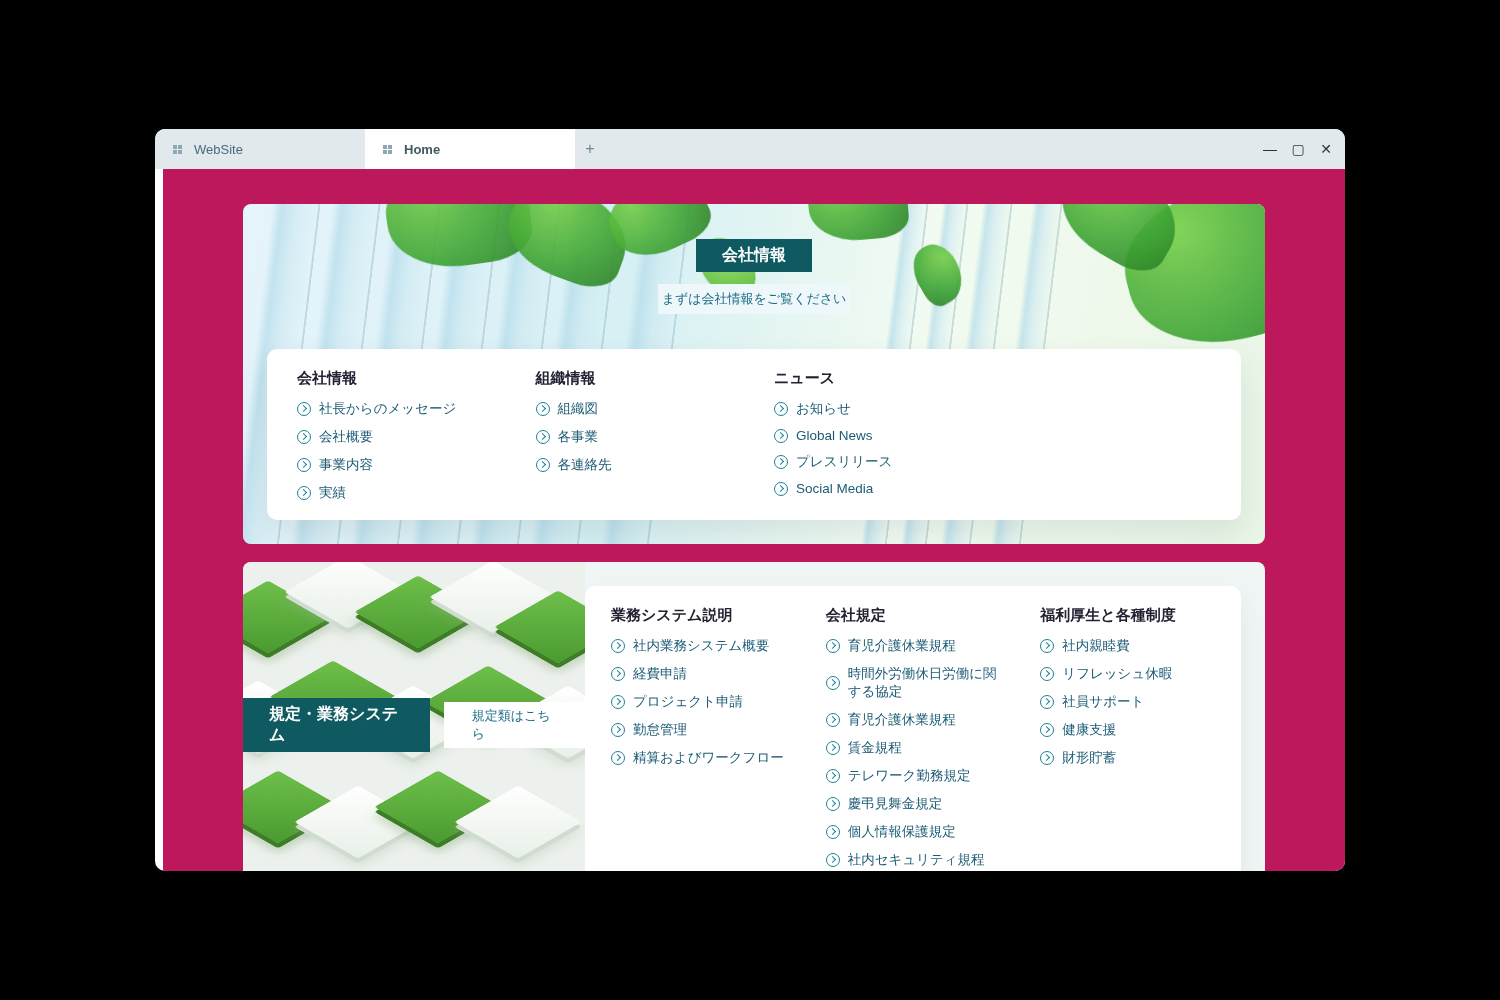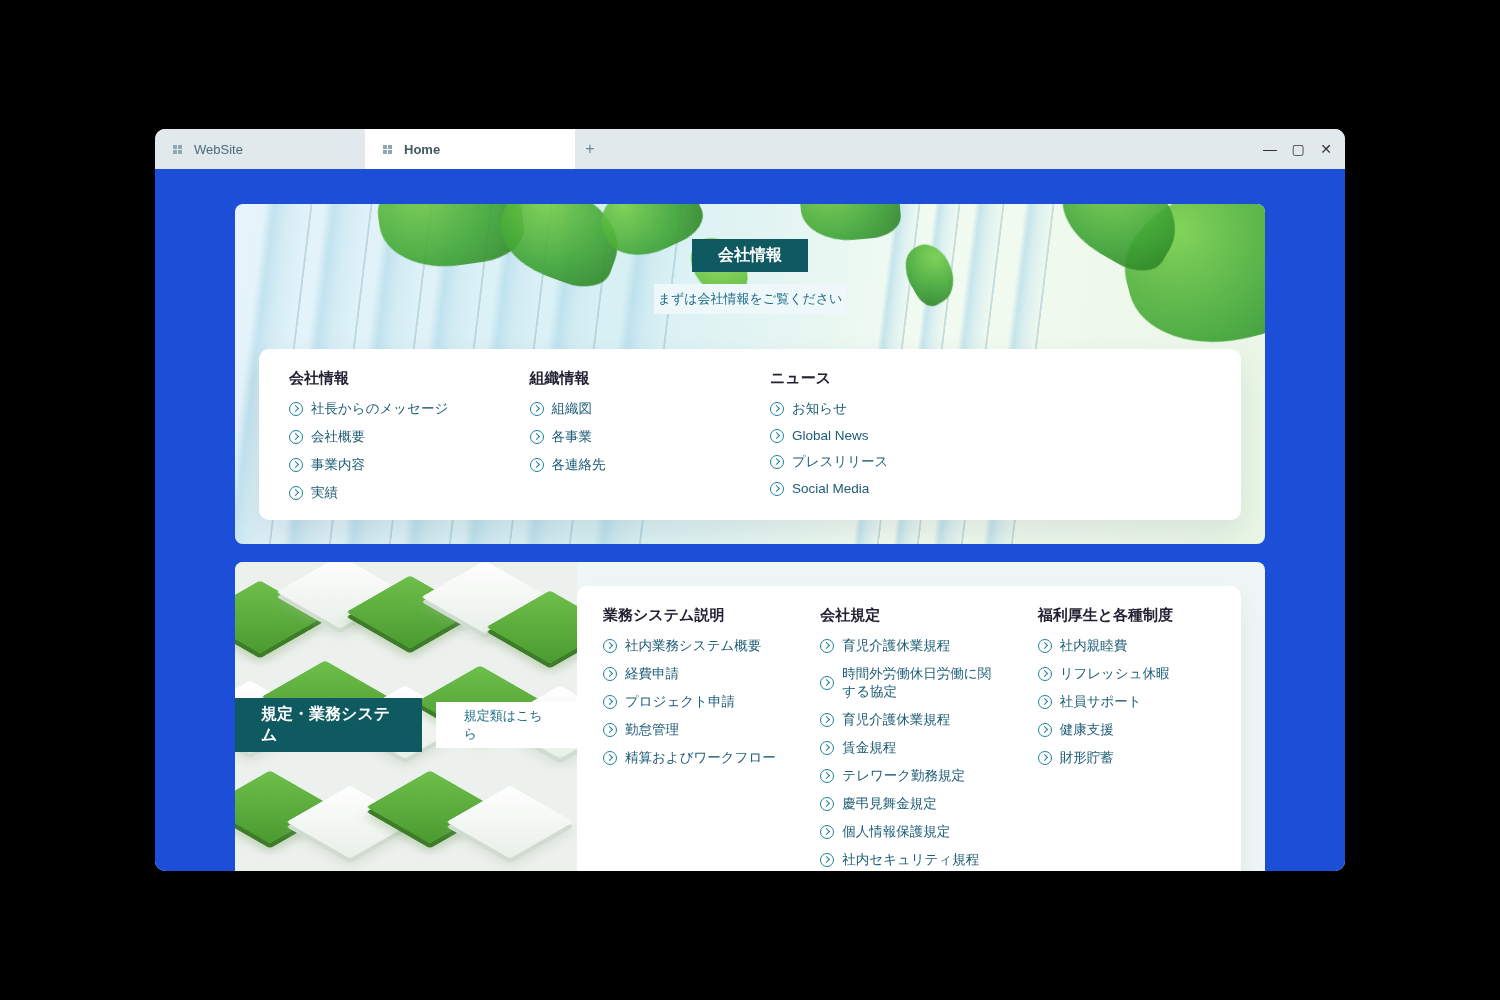--- a/index.html
+++ b/index.html
@@ -61,21 +61,22 @@
   }
   .window-controls {
     position: absolute; right: 10px; top: 0; bottom: 0;
     display: flex; align-items: center; gap: 10px; color: #333;
   }
   .window-controls span { width: 18px; text-align: center; cursor: pointer; font-size: 14px; }
 
   .viewport {
     flex: 1;
     overflow: hidden;
-    background: #1d4ed8;
+    background: #be185d;
+    margin-left: 8px;
   }
 
   
   .hero {
     position: relative;
     margin: 35px 80px 18px;
     border-radius: 8px;
     overflow: hidden;
     background: linear-gradient(100deg,#e6f4fb 0%, #d7f0f4 38%, #f2fbf1 65%, #e9f6e6 100%);
   }

